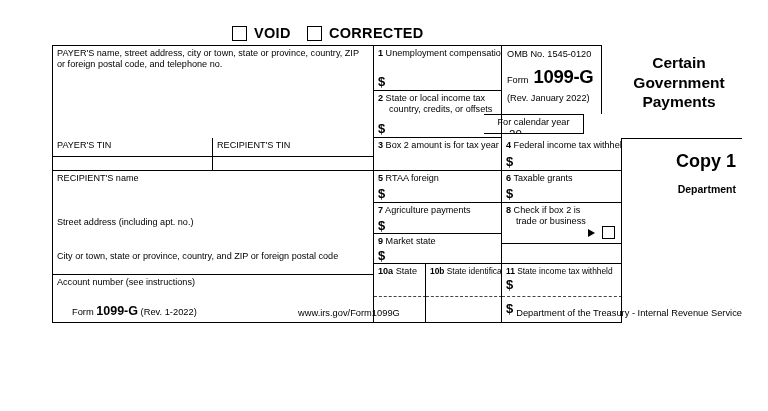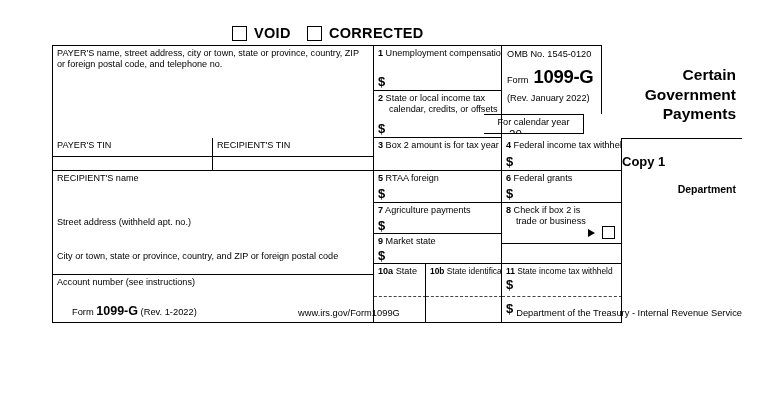--- a/index.html
+++ b/index.html
@@ -52,21 +52,21 @@
     position:absolute; left:4px; font-size:13px; font-weight:bold; line-height:13px;
   }
 
   
   .bigtitle{
     position:absolute; right:6px;
     text-align:right; font-weight:bold; font-size:15.5px; line-height:19.5px;
   }
   .copytitle{
     position:absolute; right:6px;
-    font-weight:bold; font-size:13px; line-height:15px;
+    text-align:right; font-weight:bold; font-size:18px; line-height:15px;
   }
   .copysub{
     position:absolute; right:6px;
     text-align:right; font-weight:bold; font-size:10.5px; line-height:13px;
   }
 
   
   .omb{ font-size:9.2px; line-height:11px; }
   .formline{ display:flex; align-items:baseline; gap:5px; }
   .formword{ font-size:9.2px; }
@@ -114,42 +114,42 @@
 
     <div class="cell bt br bb" style="left:322px;top:0;width:128px;height:46px;">
       <div class="lbl"><span class="bnum">1</span>
         <span>Unemployment compensation</span></div>
       <div class="dollar" style="top:29px;">$</div>
     </div>
 
     <div class="cell br bb" style="left:322px;top:46px;width:128px;height:47px;">
       <div class="lbl"><span class="bnum">2</span>
         <span>State or local income tax</span></div>
-      <div class="lbl" style="padding-top:0;padding-left:15px;">calendar, credits, or offsets</div>
+      <div class="lbl" style="padding-top:0;padding-left:15px;">country, credits, or offsets</div>
       <div class="dollar" style="top:31px;">$</div>
     </div>
 
     <div class="cell bt br" style="left:450px;top:0;width:100px;height:69px;padding:3px 0 0 5px;">
       <div class="omb">OMB No. 1545-0120</div>
       <div class="formline" style="margin-top:6px;">
         <span class="formword">Form</span>
         <span class="formnum">1099-G</span>
       </div>
       <div class="revline" style="margin-top:5px;">(Rev. January 2022)</div>
     </div>
 
     <div class="cell bt br bb" style="left:432px;top:69px;width:100px;height:20px;">
       <div class="calyear" style="padding-top:1px;">For calendar year</div>
       <div class="calyear">
         <span class="yr">20</span><span class="yrblank"></span>
       </div>
     </div>
 
     <div class="cell" style="left:570px;top:0;width:120px;height:93px;">
-      <div class="bigtitle" style="top:20px;width:114px;">
+      <div class="bigtitle" style="top:8px;width:114px;text-align:center;">
         <div>Certain</div>
         <div>Government</div>
         <div>Payments</div>
       </div>
     </div>
 
     <div class="cell bl br bb" style="left:0;top:93px;width:161px;height:33px;">
       <div class="lbl">PAYER'S TIN</div>
     </div>
     <div class="cell br bb" style="left:161px;top:93px;width:161px;height:33px;">
@@ -169,33 +169,33 @@
 
     <div class="cell bt" style="left:570px;top:93px;width:120px;height:93px;">
       <div class="copytitle" style="top:15px;width:114px;">Copy 1</div>
       <div class="copysub" style="top:44px;width:114px;">
         <div>Department</div>
       </div>
     </div>
 
     <div class="cell bl br bb" style="left:0;top:126px;width:322px;height:104px;">
       <div class="lbl">RECIPIENT'S name</div>
-      <div class="lbl" style="position:absolute;top:44px;left:0;">Street address (withheld apt. no.)</div>
+      <div class="lbl" style="position:absolute;top:44px;left:0;">Street address (including apt. no.)</div>
       <div class="lbl" style="position:absolute;top:78px;left:0;">City or town, state or province, country, and ZIP or foreign postal code</div>
     </div>
 
     <div class="cell br bb" style="left:322px;top:126px;width:128px;height:32px;">
       <div class="lbl"><span class="bnum">5</span>
         <span>RTAA foreign</span></div>
       <div class="dollar" style="top:16px;">$</div>
     </div>
 
     <div class="cell br bb" style="left:450px;top:126px;width:120px;height:32px;">
       <div class="lbl"><span class="bnum">6</span>
-        <span>Federal grants</span></div>
+        <span>Taxable grants</span></div>
       <div class="dollar" style="top:16px;">$</div>
     </div>
 
     <div class="cell br bb" style="left:322px;top:158px;width:128px;height:31px;">
       <div class="lbl"><span class="bnum">7</span>
         <span>Agriculture payments</span></div>
       <div class="dollar" style="top:16px;">$</div>
     </div>
 
     <div class="cell br bb" style="left:450px;top:158px;width:120px;height:41px;">

